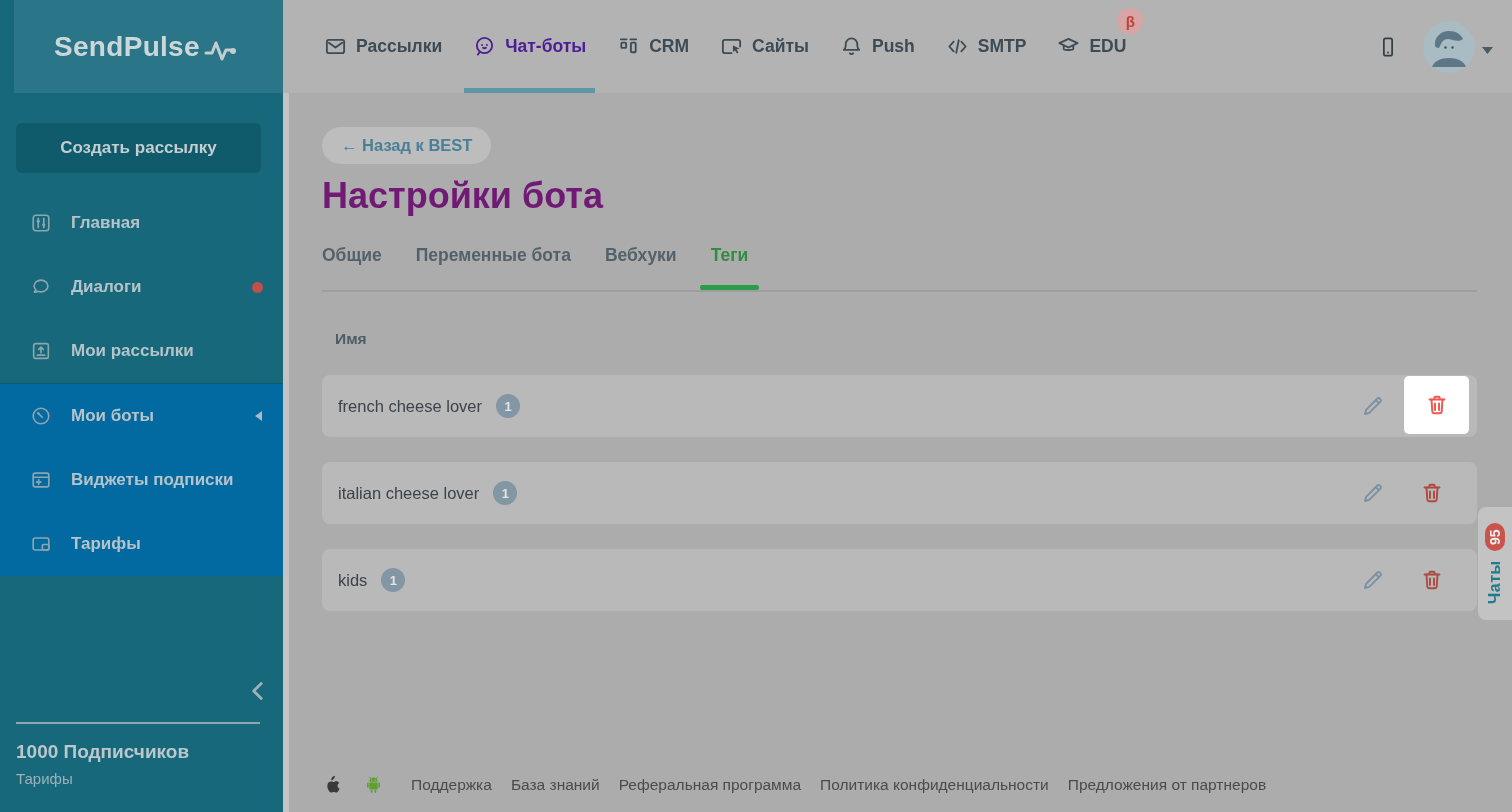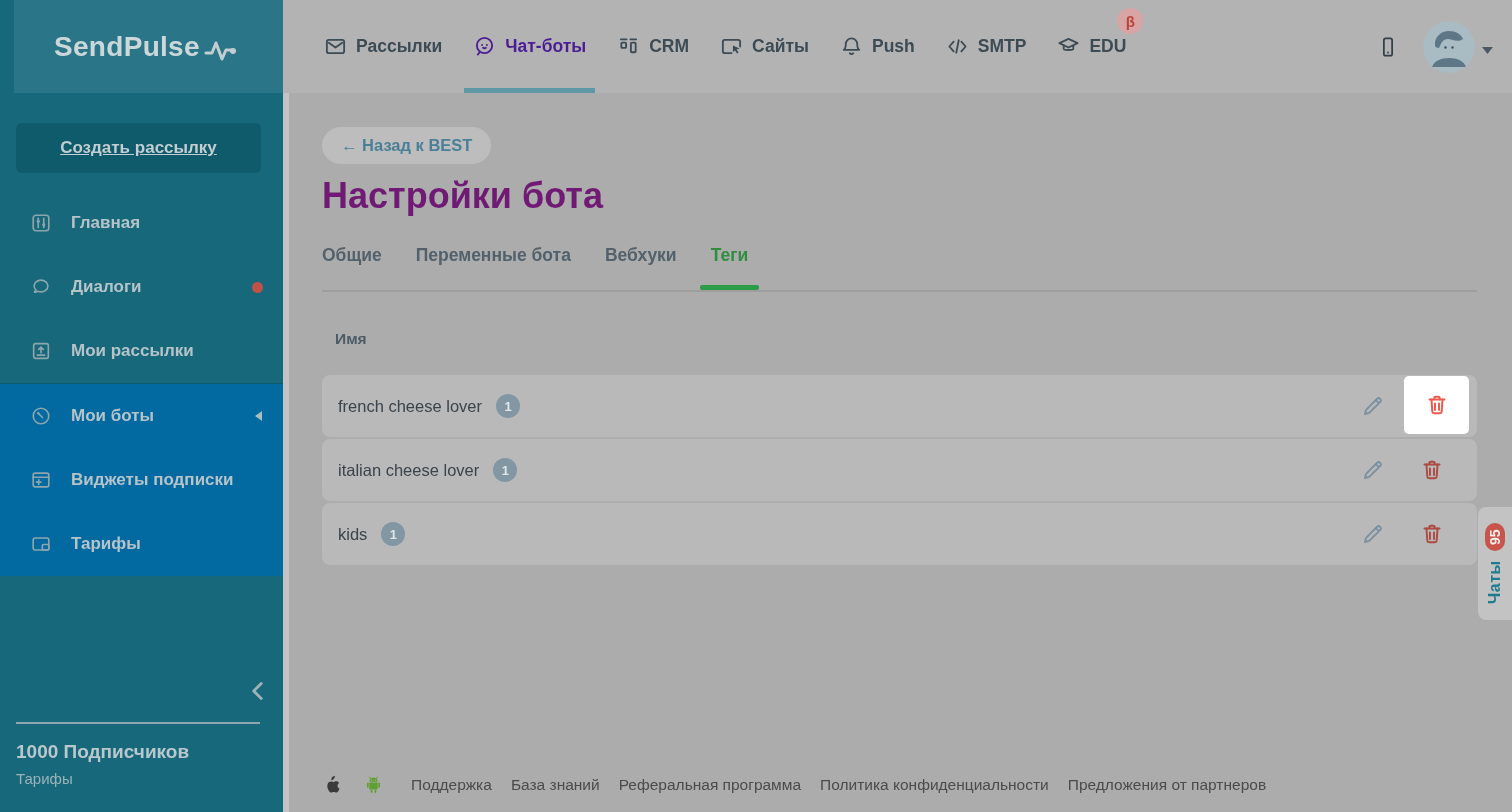--- a/index.html
+++ b/index.html
@@ -11,21 +11,21 @@
   }
   :root{
     --brand-teal:#1f7b8e; --green:#2b9c47; --danger:#ef5a4e;
   }
 
   
   .sidebar{ position:absolute; left:0; top:0; width:283px; height:812px; background:#17687a; z-index:5;padding-left:14px;}
   .logo-area{ height:93px; background:#2a7587; display:flex; align-items:center; padding-left:40px; gap:2px;}
   .logo-text{ color:#ccd7da; font-size:28px; font-weight:700; letter-spacing:.3px;}
   .logo-pulse{ width:40px; height:30px; color:#c2ced2; margin-top:6px;}
-  .create-btn{ position:absolute; left:16px; top:30px; width:245px; height:50px; background:#0f5a6b; border:none; border-radius:6px; color:#c3ced2; font-family:inherit; font-size:17px; font-weight:700; cursor:pointer;text-decoration:underline;}
+  .create-btn{ position:absolute; left:16px; top:30px; width:245px; height:50px; background:#0f5a6b; border:none; border-radius:6px; color:#c3ced2; font-family:inherit; font-size:17px; font-weight:700; cursor:pointer;}
   .sb-body{ position:absolute; top:93px; left:0; right:0; bottom:0;}
   .nav{ position:absolute; top:98px; left:0; right:0;}
   .nav-item{ height:64px; display:flex; align-items:center; padding:0 20px 0 30px; gap:19px; color:#b6c4c9; font-size:17px; font-weight:600; cursor:pointer;}
   .nav-ico{ width:22px; height:22px; color:#8da6ae; flex:none;}
   .bot-section{ background:#0369a1; border-top:1px solid #0e5b6b;}
   .red-dot{ width:11px; height:11px; border-radius:50%; background:#c0504a; margin-left:auto;}
   .caret-left{ width:10px; height:12px; color:#a8bcc2; margin-left:auto;}
   .collapse-btn{ position:absolute; top:585px; right:12px; width:26px; height:26px; color:#9fb2b8; background:none; border:none; cursor:pointer; padding:0;}
   .sb-divider{ position:absolute; top:629px; left:16px; width:244px; height:2px; background:#8fa6ad;}
   .subs{ position:absolute; top:648px; left:16px; color:#bac7cc; font-size:19px; font-weight:700;}
@@ -47,21 +47,21 @@
   
   .main{ position:absolute; left:283px; top:93px; right:0; bottom:0; background:#acacac;}
   .edge-strip{ position:absolute; left:0; top:0; bottom:0; width:6px; background:#c3c3c3;}
   .back-pill{ position:absolute; left:39px; top:34px; height:37px; padding:0 19px; border-radius:19px; background:#bdbdbd; border:none; color:#4a7f98; font-family:inherit; font-size:16.5px; font-weight:600; display:flex; align-items:center; cursor:pointer;}
   .page-title{ position:absolute; left:39px; top:82px; font-size:36px; font-weight:700; color:#701a75;}
   .tabs{ position:absolute; left:39px; top:152px; width:1155px; height:47px; border-bottom:2px solid #9e9e9e; display:flex; gap:34px;}
   .tab{ font-size:17.5px; font-weight:600; color:#52616b; position:relative; cursor:pointer; height:100%;}
   .tab.active{ color:#2f8d3f;}
   .tab.active::after{ content:""; position:absolute; left:-11px; right:-11px; bottom:0; height:5px; border-radius:2px; background:var(--green);}
   .table-header{ position:absolute; left:52px; top:237px; font-size:15.5px; font-weight:700; color:#4d5c66;}
-  .rows{ position:absolute; left:39px; top:282px; width:1155px; display:flex; flex-direction:column; gap:2px;}
+  .rows{ position:absolute; left:39px; top:282px; width:1155px; display:flex; flex-direction:column; gap:25px;}
   .row{ height:62px; background:#b9b9b9; border-radius:8px; display:flex; align-items:center; padding:0 33px 0 16px;}
   .row-name{ font-size:16.5px; color:#3b434b;}
   .count-badge{ width:24px; height:24px; border-radius:50%; background:#8296a3; color:#dfe5e8; font-size:13px; font-weight:700; display:flex; align-items:center; justify-content:center; margin-left:14px;}
   .row-actions{ margin-left:auto; display:flex; align-items:center; gap:35px;}
   .icon-btn{ width:24px; height:24px; border:none; background:none; padding:0; cursor:pointer;}
   .icon-btn svg{ width:24px; height:24px;}
   .pencil{ color:#7b91a1;}
   .trash{ color:#ad4a41;}
   .row.first .trash{ visibility:hidden;}
 

